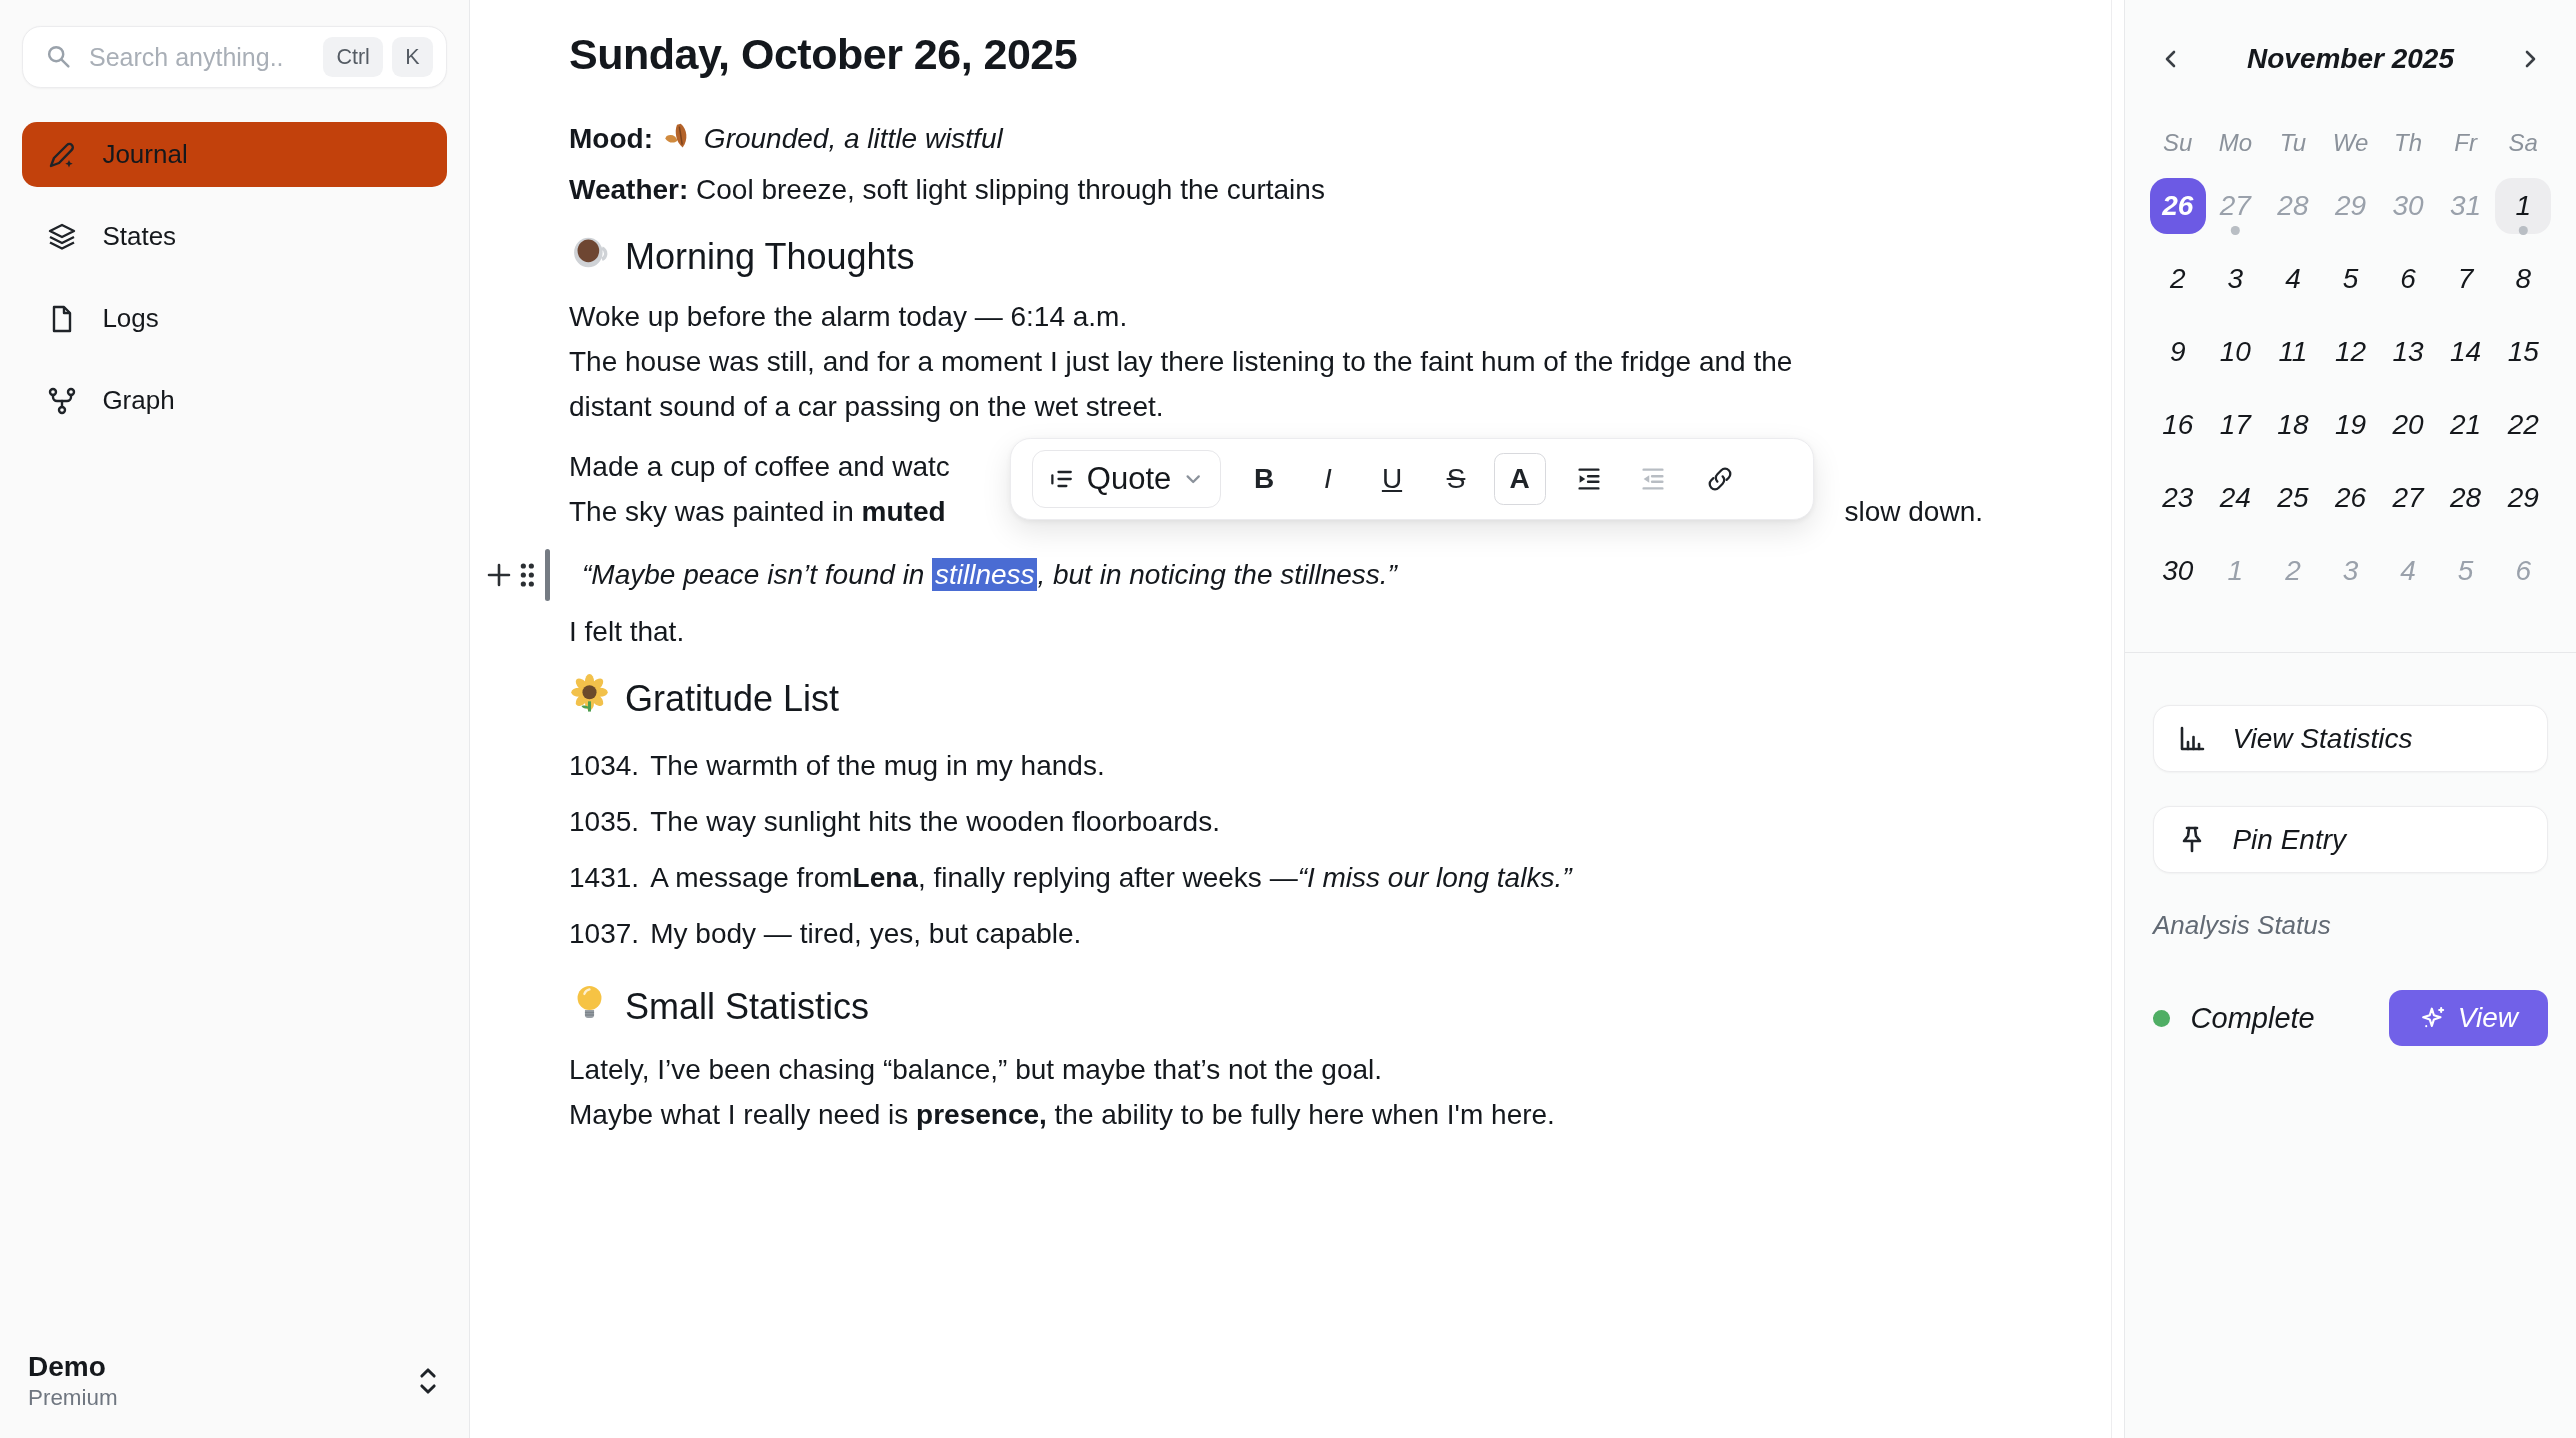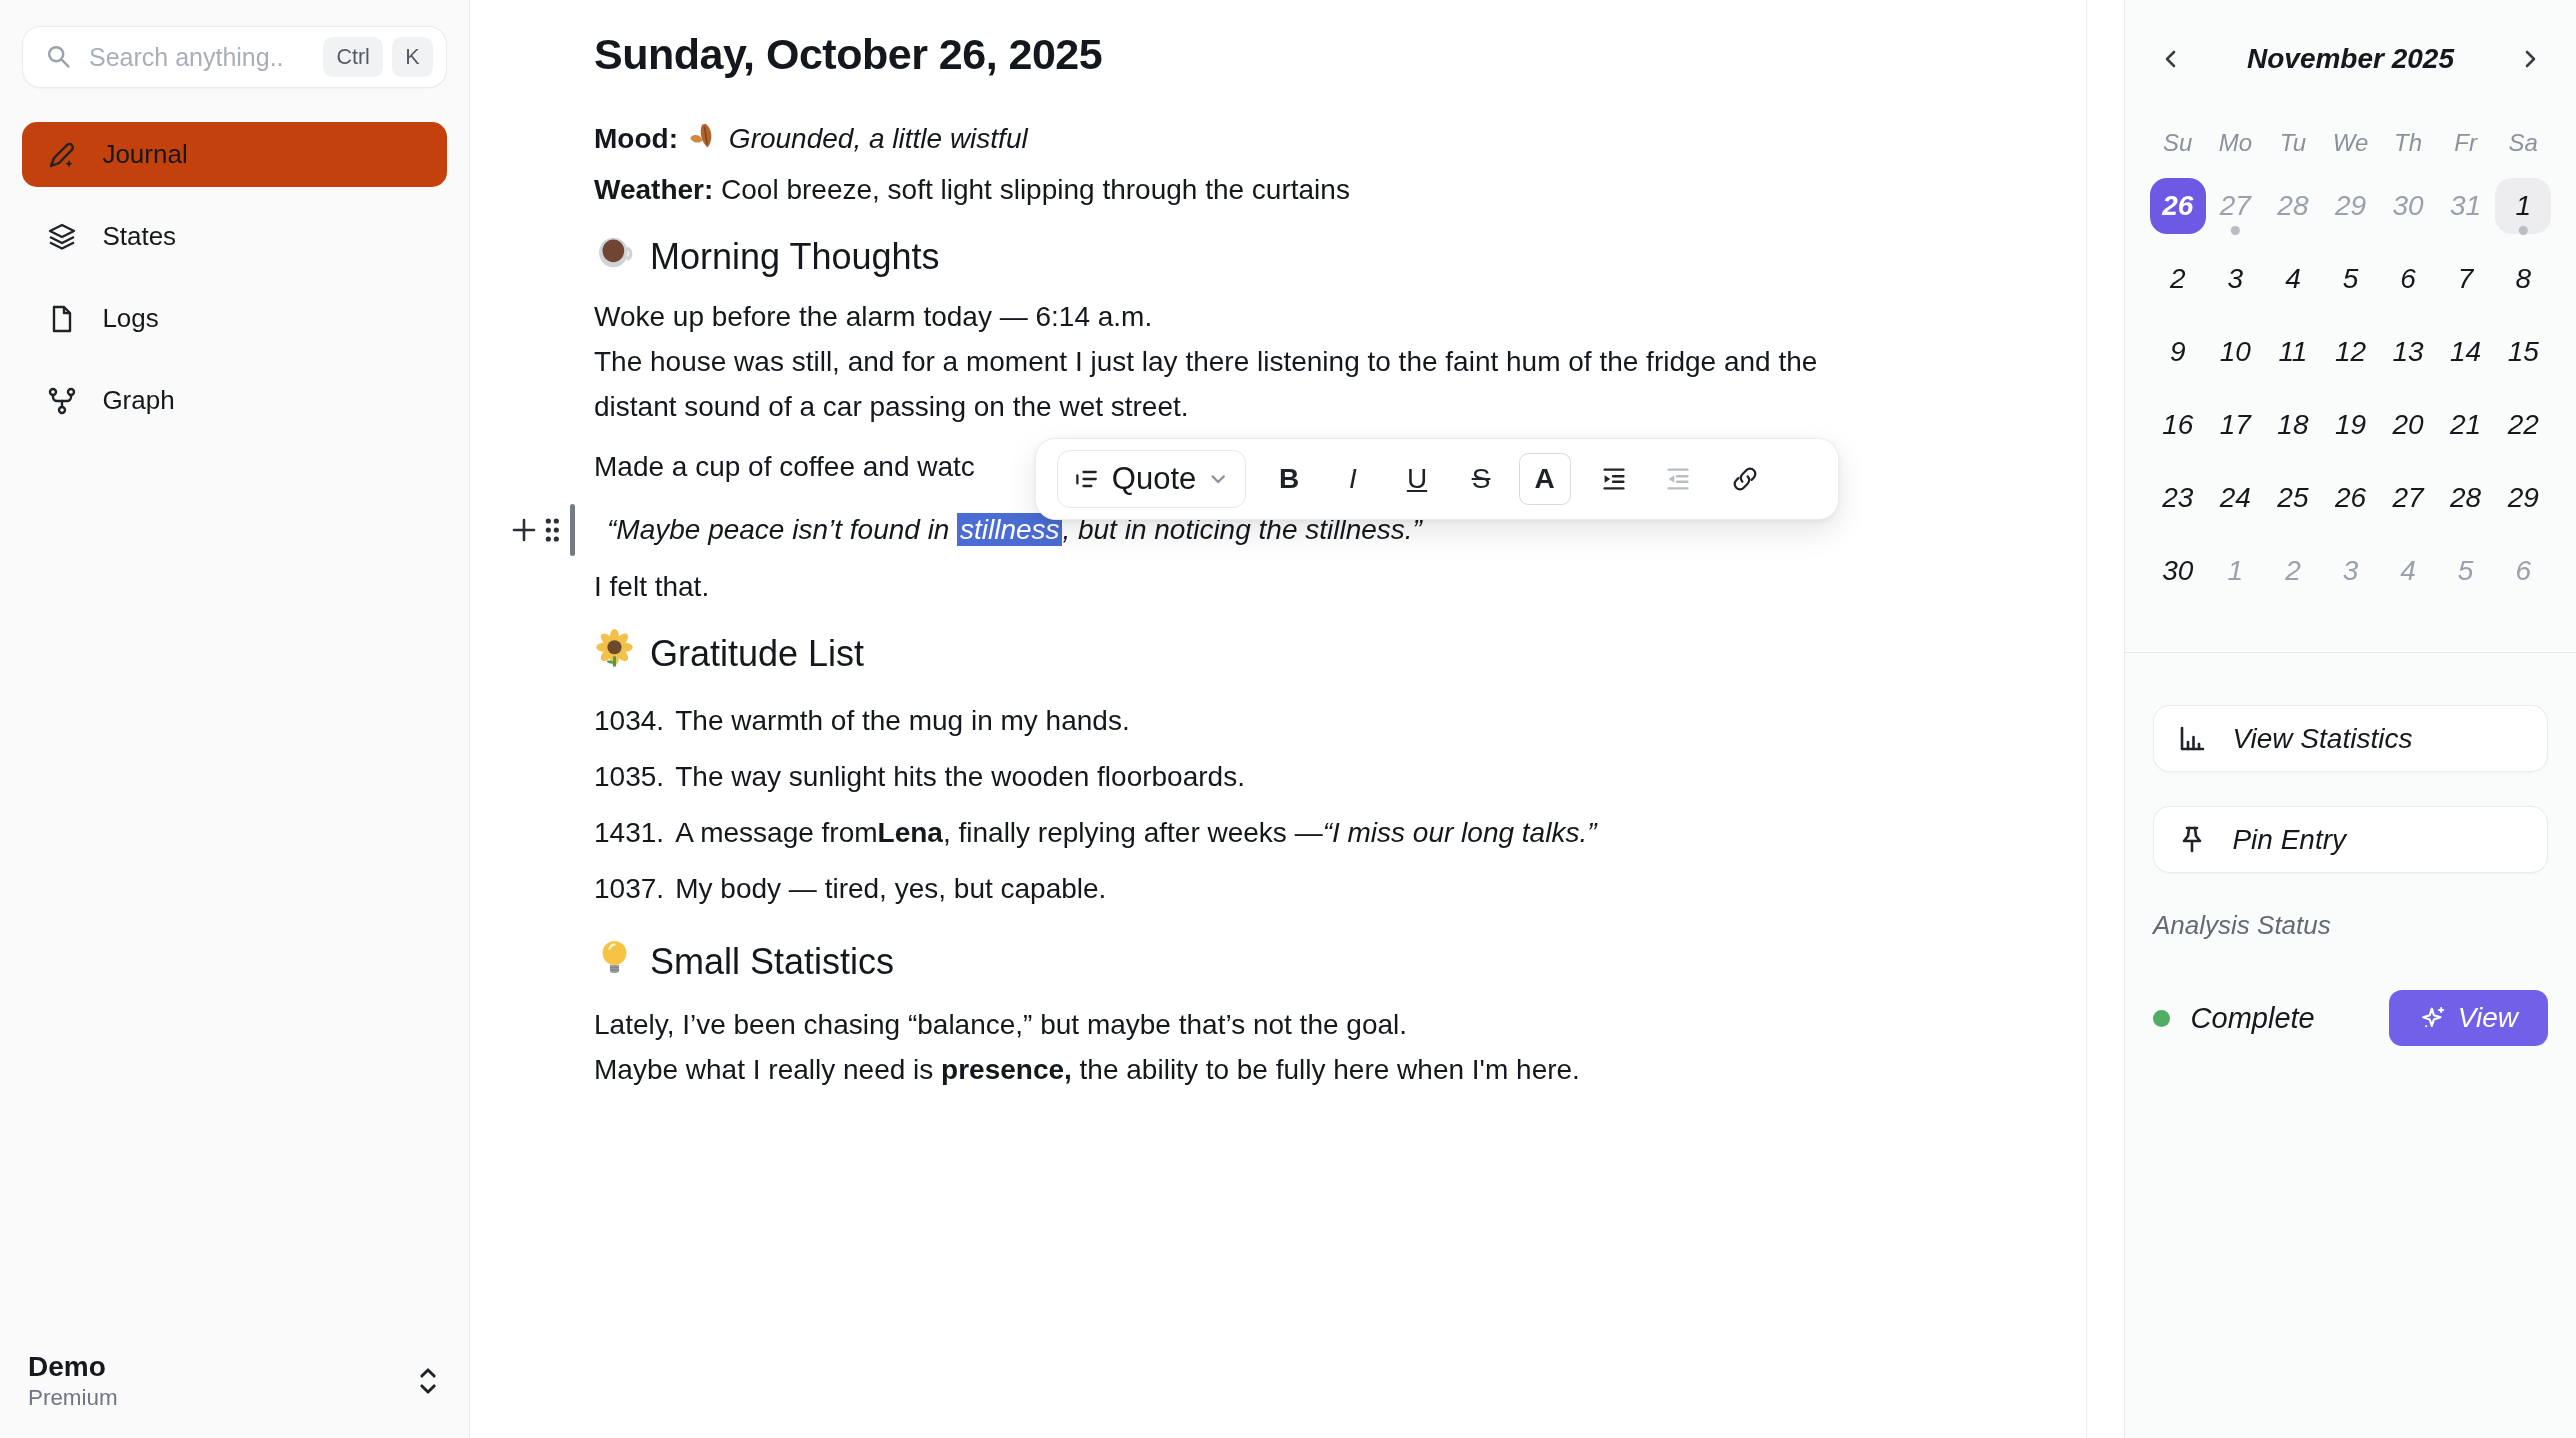--- a/index.html
+++ b/index.html
@@ -1,18 +1,18 @@
 <!DOCTYPE html>
 <html style="font-size:15px"><head>
 <meta charset="utf-8">
 <style>
   * { margin:0; padding:0; box-sizing:border-box; }
   html,body { width:2576px; height:1439px; background:#fff; overflow:hidden;
     font-family:"Liberation Sans","DejaVu Sans",sans-serif; color:#14181d; }
-  .app { display:flex; width:2576px; height:1439px;gap:25px; }
+  .app { display:flex; width:2576px; height:1439px; }
 
   
   .sidebar { width:470px; background:#fafafa; border-right:0.9px solid #e8e9eb;
     position:relative; padding:26px 22.4px; flex-shrink:0; }
   .search-box { height:62px; background:#fff; border:0.9px solid #ececee; border-radius:18.7px;
     display:flex; align-items:center; padding:0 13px 0 20.6px; box-shadow:0 0.9px 1.9px rgba(0,0,0,.04); }
   .search-box .ph { flex:1; color:#a9afb7; font-size:25px; margin-left:15px; white-space:nowrap; overflow:hidden;}
   .kbd { background:#f1f2f4; color:#555c64; border-radius:9.4px; font-size:21.5px;
     padding:7.5px 13px; margin-left:9.4px; }
   nav { margin-top:34px; display:flex; flex-direction:column; gap:17px; }
@@ -191,20 +191,24 @@
     </h2>
 
     <p class="body">
       <span>Woke up before the alarm today — 6:14 a.m.</span><br>
       <span>The house was still, and for a moment I just lay there listening to the faint hum of the fridge and the</span><br>
       <span>distant sound of a car passing on the wet street.</span>
     </p>
 
     <div class="p2">
       <div>Made a cup of coffee and watc</div>
+      <div class="l2">
+        <span>The sky was painted in </span><b>muted</b>
+        <span class="slow">slow down.</span>
+      </div>
     </div>
 
     <div class="quote-row">
       <span class="q-plus">
         <svg width="32" height="32" viewBox="0 0 32 32" stroke="#2b2f33" stroke-width="2.6" stroke-linecap="round">
             <path d="M16 6 v20 M6 16 h20"></path>
           </svg>
       </span>
       <span class="q-handle">
         <svg width="18.7" height="26" viewBox="0 0 18 26" fill="#2b2f33">

